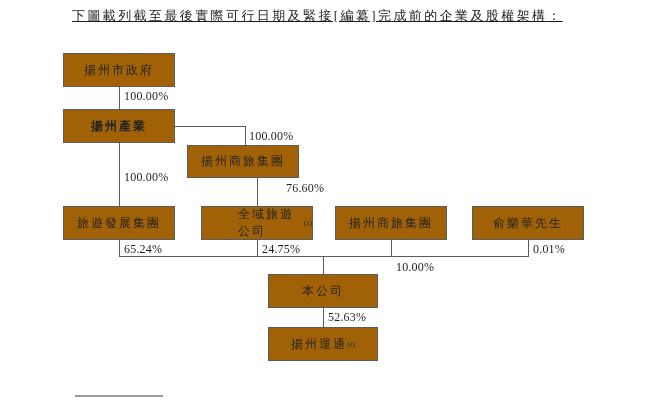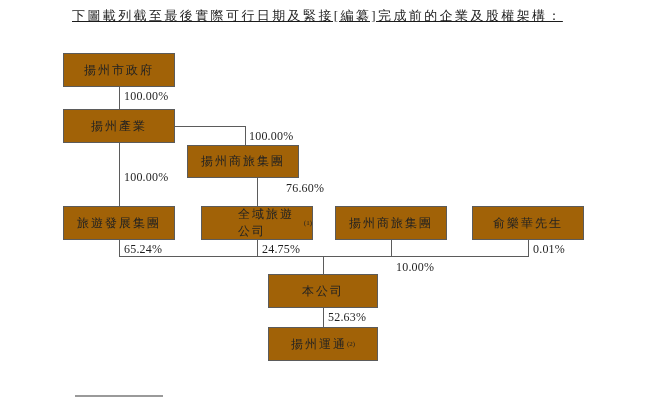--- a/index.html
+++ b/index.html
@@ -32,21 +32,21 @@
 <body>
 
 <div class="page">
 
   <div class="title">下圖載列截至最後實際可行日期及緊接[編纂]完成前的企業及股權架構：</div>
 
   <div class="box" style="left:63px;top:53px;width:112px;height:34px;">
     <span>揚州市政府</span>
   </div>
 
-  <div class="box" style="left:63px;top:109px;width:112px;height:34px;">
+  <div class="box" style="left:63px;top:109px;width:112px;height:34px;font-weight:bold;">
     <span>揚州產業</span>
   </div>
 
   <div class="box" style="left:187px;top:145px;width:112px;height:33px;">
     <span>揚州商旅集團</span>
   </div>
 
   <div class="box" style="left:63px;top:206px;width:112px;height:34px;">
     <span>旅遊發展集團</span>
   </div>

